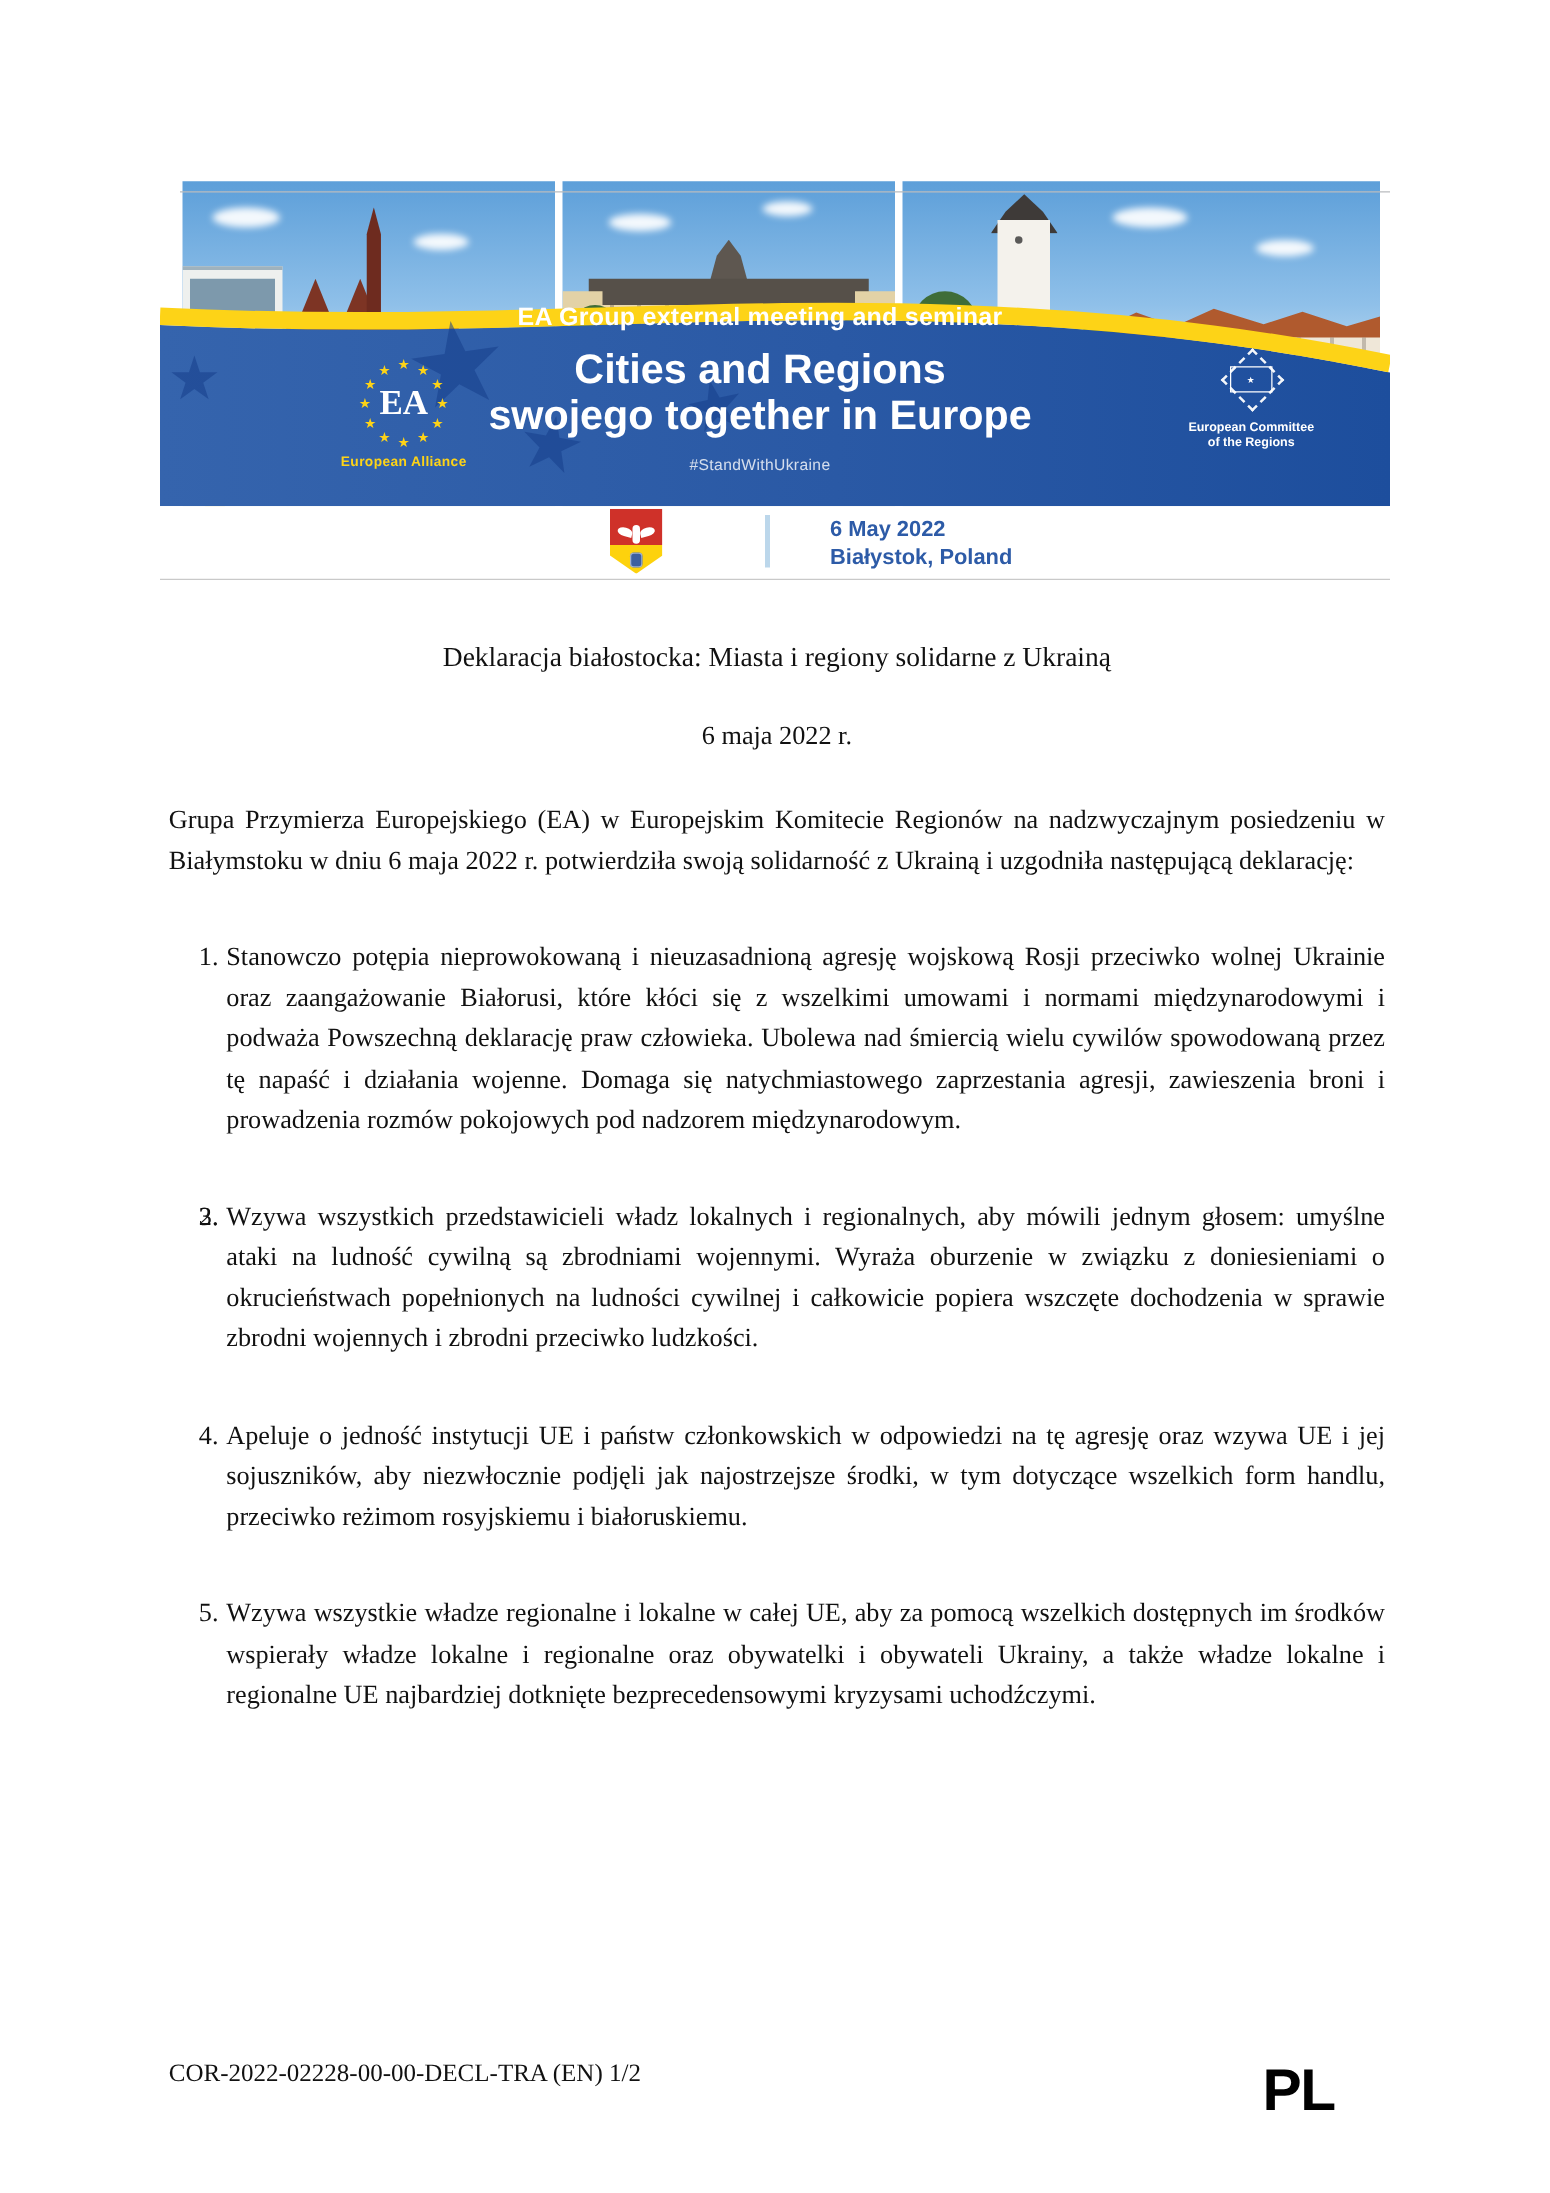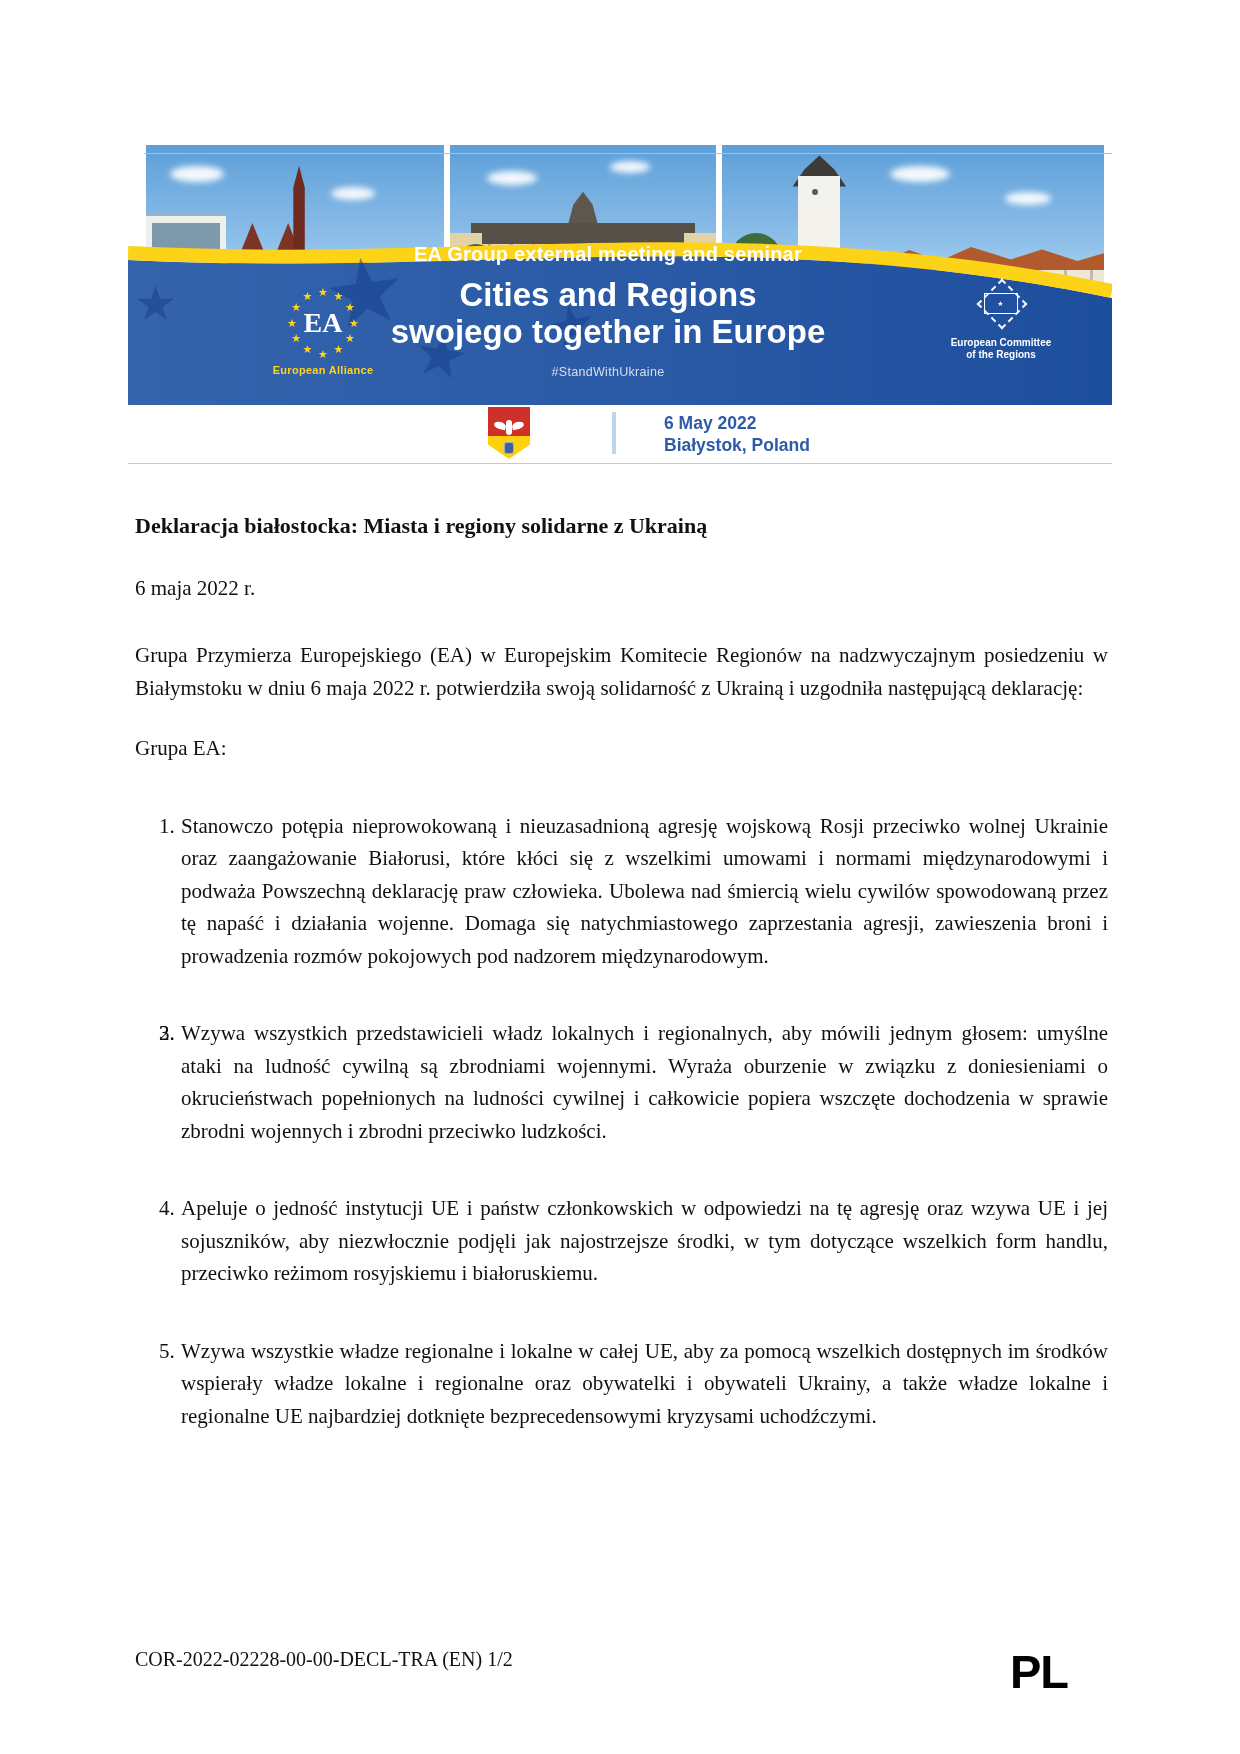--- a/index.html
+++ b/index.html
@@ -111,22 +111,22 @@
   .eagle:after{right:-12px;transform:rotate(-14deg) scaleX(-1);}
   .knight{position:absolute;left:50%;bottom:5px;width:10px;height:12px;transform:translateX(-50%);
       background:#3d5f9f;border-radius:3px;box-shadow:0 0 0 1px rgba(255,255,255,.5) inset;}
   .strip-divider{position:absolute;left:484px;top:7px;width:4px;height:42px;background:#bcd7eb;}
   .strip-dates{position:absolute;left:536px;top:7px;font-family:"Liberation Sans",sans-serif;
       font-weight:bold;color:#2d5ba7;font-size:17.5px;line-height:22px;}
 
   
   .doc{position:absolute;left:0;top:464px;width:1240px;padding:0;}
   .doc-inner{margin:0 135px 0 135px;width:973px;}
-  h1.doc-title{font-size:22px;margin:49px 0 0;text-align:left;font-weight:bold;}
-  .doc-date{margin-top:37px;font-size:21px;}
+  h1.doc-title{font-size:22px;margin:49px 0 0;text-align:center;font-weight:normal;}
+  .doc-date{margin-top:37px;text-align:center;font-size:21px;}
   .intro{margin:38px 0 0;font-size:21px;line-height:32.5px;text-align:justify;}
   .group-label{margin:28px 0 0;font-size:21px;line-height:32.5px;}
   .item{position:relative;margin-top:45px;padding-left:46px;font-size:21px;line-height:32.5px;text-align:justify;}
   .item .num{position:absolute;left:24px;top:0;}
 
   
   .footer-ref{position:absolute;left:135px;top:1648px;font-size:20px;}
   .footer-lang{position:absolute;right:172px;top:1650px;font-family:"Liberation Sans",sans-serif;
       font-weight:bold;font-size:47px;line-height:44px;letter-spacing:-1px;color:#000;}
 </style>
@@ -260,21 +260,20 @@
         <div>Białystok, Poland</div>
       </div>
     </div>
   </div>
 
   <div class="doc">
     <div class="doc-inner">
       <h1 class="doc-title">Deklaracja białostocka: Miasta i regiony solidarne z Ukrainą</h1>
       <div class="doc-date">6 maja 2022 r.</div>
       <p class="intro">Grupa Przymierza Europejskiego (EA) w Europejskim Komitecie Regionów na nadzwyczajnym posiedzeniu w Białymstoku w dniu 6 maja 2022 r. potwierdziła swoją solidarność z Ukrainą i uzgodniła następującą deklarację:</p>
-      <p class="group-label">Grupa EA:</p>
 
       <div class="item">
         <span class="num">1.</span>
         <span class="txt">Stanowczo potępia nieprowokowaną i nieuzasadnioną agresję wojskową Rosji przeciwko wolnej Ukrainie oraz zaangażowanie Białorusi, które kłóci się z wszelkimi umowami i normami międzynarodowymi i podważa Powszechną deklarację praw człowieka. Ubolewa nad śmiercią wielu cywilów spowodowaną przez tę napaść i działania wojenne. Domaga się natychmiastowego zaprzestania agresji, zawieszenia broni i prowadzenia rozmów pokojowych pod nadzorem międzynarodowym.</span>
       </div>
       <div class="item">
         <span class="num">2.</span>
       </div>
       <div class="item">
         <span class="num">3.</span>

